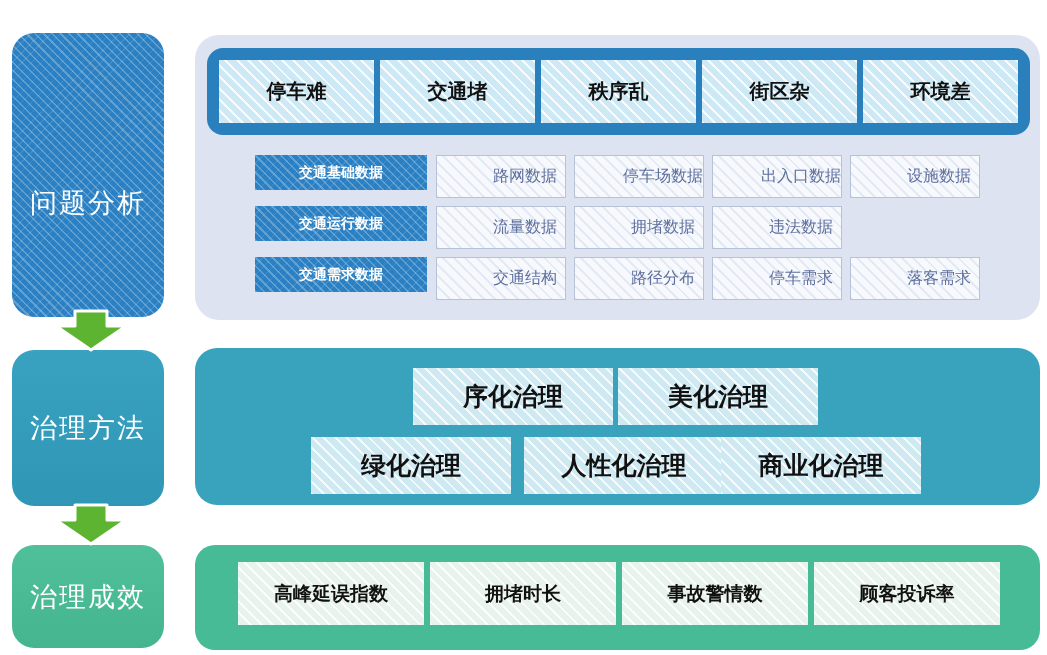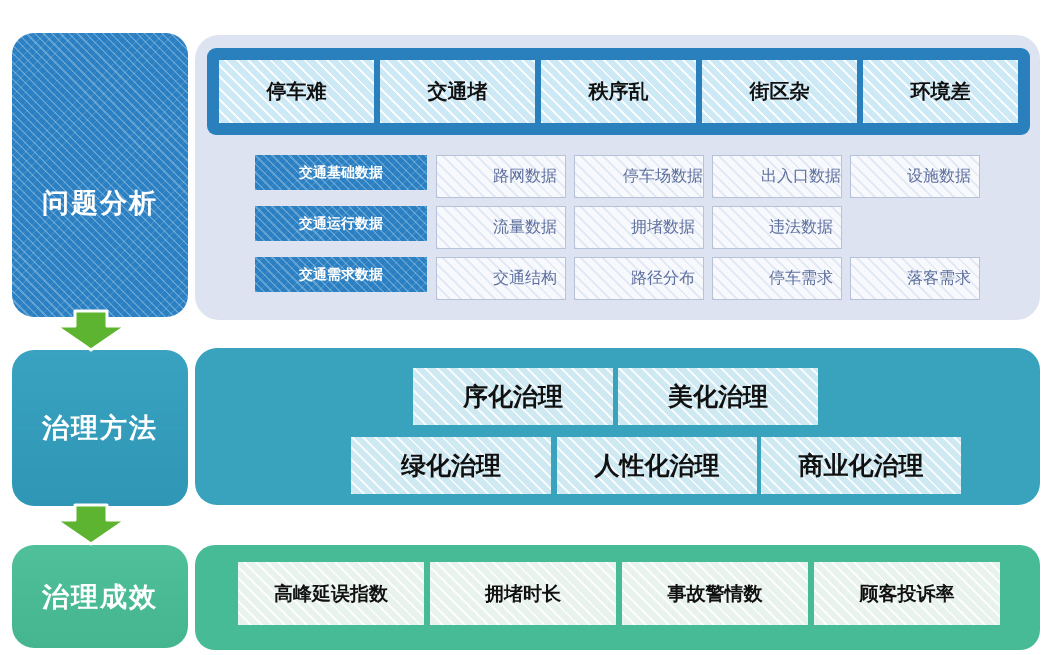--- a/index.html
+++ b/index.html
@@ -9,24 +9,24 @@
   }
   .canvas {
     position:relative;
     width:1047px; height:655px;
     background:#ffffff;
     overflow:hidden;
   }
 
   
   .stage {
-    position:absolute; left:12px; width:176px;
+    position:absolute; left:12px; width:152px;
     border-radius:22px;
     display:flex; align-items:center; justify-content:center;
-    color:#ffffff; font-weight:bold; font-size:27px; letter-spacing:2px;
+    color:#ffffff; font-weight:normal; font-size:27px; letter-spacing:2px;
   }
   .stage-problem {
     top:33px; height:284px;
     background-color:#2a80c2;
     background-image:
       repeating-linear-gradient(45deg, rgba(255,255,255,.25) 0 1.5px, transparent 1.5px 6px),
       repeating-linear-gradient(-45deg, rgba(255,255,255,.10) 0 1px, transparent 1px 7px);
   }
   .stage-problem .stage-label { margin-top:55px; }
   .stage-method {
@@ -43,21 +43,21 @@
   
   .panel { position:absolute; left:195px; width:845px; }
 
   
   .panel-analysis {
     top:35px; height:285px;
     background:#dde3f0; border-radius:24px;
   }
   .problem-bar {
     position:absolute; left:12px; top:13px; width:823px; height:87px;
-    background:#2980bd; border-radius:9px;
+    background:#2980bd; border-radius:16px;
     display:flex; gap:6px; padding:12px;
   }
   .problem-box {
     flex:1;
     background-color:#cde9f6;
     background-image:repeating-linear-gradient(45deg, rgba(255,255,255,.85) 0 2px, transparent 2px 8px);
     display:flex; align-items:center; justify-content:center;
     font-size:20px; font-weight:bold; color:#111111;
   }
   .data-row { position:absolute; left:0; width:845px; height:43px; }
@@ -91,22 +91,22 @@
   }
   .method-box {
     position:absolute; height:57px;
     background-color:#cfe9f2;
     background-image:repeating-linear-gradient(45deg, rgba(255,255,255,.8) 0 2px, transparent 2px 8px);
     display:flex; align-items:center; justify-content:center;
     font-size:25px; font-weight:bold; color:#111111;
   }
   .method-r1 { top:20px; width:200px; }
   .method-r1-1 { left:218px; } .method-r1-2 { left:423px; }
-  .method-r2 { top:89px; width:200px;margin-left:40px; }
-  .method-r2-1 { left:116px; } .method-r2-2 { left:322px; } .method-r2-3 { left:526px; }
+  .method-r2 { top:89px; width:200px; }
+  .method-r2-1 { left:116px; } .method-r2-2 { left:329px; } .method-r2-3 { left:526px; }
 
   
   .panel-effects {
     top:545px; height:105px;
     background:#46bb96; border-radius:20px;
   }
   .effect-box {
     position:absolute; top:17px; width:186px; height:63px;
     background-color:#e9f3ee;
     background-image:repeating-linear-gradient(45deg, rgba(255,255,255,.85) 0 2px, transparent 2px 8px);

